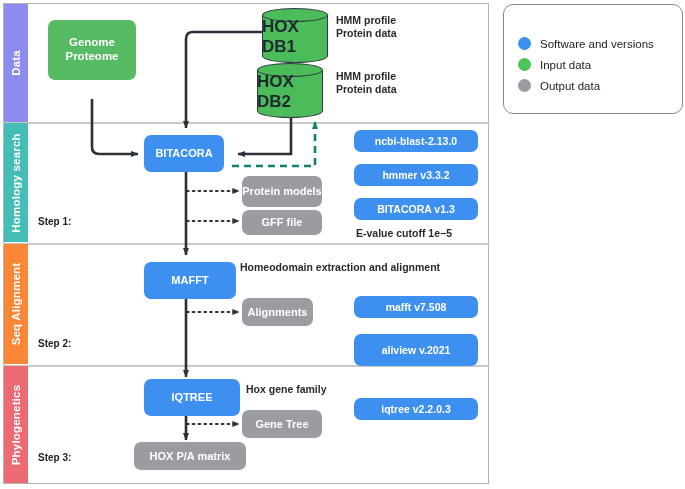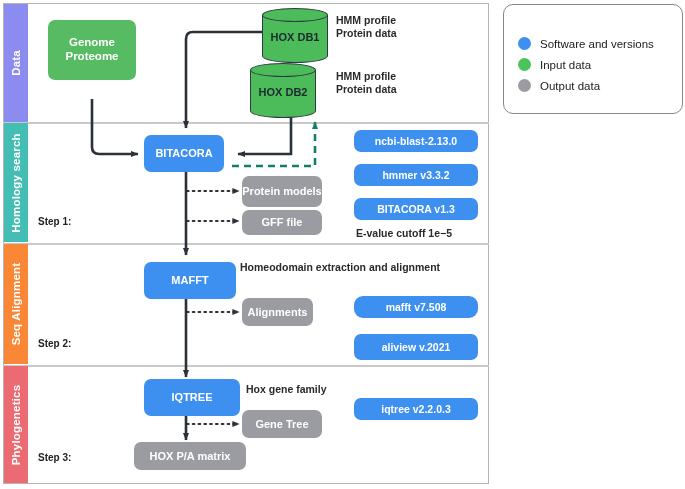--- a/index.html
+++ b/index.html
@@ -36,21 +36,21 @@
              background:#4cbb5a;border-left:1.6px solid #2f3b42;
              border-right:1.6px solid #2f3b42;box-sizing:border-box;}
   .cyl .top{position:absolute;left:0;top:0;width:66px;height:14px;
             background:#4cbb5a;border:1.6px solid #2f3b42;border-radius:50%;
             box-sizing:border-box;}
   .cyl .bot{position:absolute;left:0;top:41px;width:66px;height:14px;
             background:#4cbb5a;border:1.6px solid #2f3b42;border-radius:50%;
             box-sizing:border-box;}
   .cyl .lbl{position:absolute;left:0;top:14px;width:66px;height:30px;
             display:flex;align-items:center;justify-content:center;
-            color:#1d2a30;font-size:11px;font-weight:bold;z-index:3;}
+            color:#1d2a30;font-size:17px;font-weight:bold;z-index:3;}
 
   
   .txt{position:absolute;color:#2a2a2a;font-size:10.5px;font-weight:bold;
        line-height:1.28;white-space:pre-line;}
   .steptxt{position:absolute;color:#222;font-size:10px;font-weight:bold;}
 
   
   .legend{position:absolute;left:503px;top:4px;width:180px;height:110px;
           border:1.4px solid #888;border-radius:10px;background:#fff;
           box-sizing:border-box;}
@@ -131,21 +131,21 @@
 
   <div class="cyl" style="left:262px;top:8px;">
     <div class="bot"></div>
     <div class="body"></div>
     <div class="top"></div>
     <div class="lbl">HOX DB1</div>
   </div>
   <div class="txt" style="left:336px;top:14px;">HMM profile
 Protein data</div>
 
-  <div class="cyl" style="left:250px;top:63px;border-radius:23px;">
+  <div class="cyl" style="left:257px;top:63px;border-radius:23px;">
     <div class="bot"></div>
     <div class="body"></div>
     <div class="top"></div>
     <div class="lbl">HOX DB2</div>
   </div>
   <div class="txt" style="left:336px;top:70px;">HMM profile
 Protein data</div>
 
   <div class="node blue" style="left:144px;top:135px;width:80px;height:37px;">
     <span>BITACORA</span>
@@ -172,24 +172,24 @@
 
   <div class="node blue" style="left:144px;top:262px;width:92px;height:37px;">
     <span>MAFFT</span>
   </div>
   <div class="txt" style="left:240px;top:261px;">Homeodomain extraction and alignment</div>
   <div class="node gray" style="left:242px;top:298px;width:71px;height:28px;">
     <span>Alignments</span>
   </div>
   <div class="steptxt" style="left:38px;top:338px;">Step 2:</div>
 
-  <div class="node blue soft" style="left:354px;top:296px;width:124px;height:22px;border-radius:9px;">
+  <div class="node blue soft" style="left:354px;top:296px;width:124px;height:22px;">
     <span>mafft v7.508</span>
   </div>
-  <div class="node blue soft" style="left:354px;top:334px;width:124px;height:26px;">
+  <div class="node blue soft" style="left:354px;top:334px;width:124px;height:32px;">
     <span>aliview v.2021</span>
   </div>
 
   <div class="node blue" style="left:144px;top:379px;width:96px;height:37px;">
     <span>IQTREE</span>
   </div>
   <div class="txt" style="left:246px;top:383px;">Hox gene family</div>
   <div class="node gray" style="left:242px;top:410px;width:80px;height:28px;">
     <span>Gene Tree</span>
   </div>

